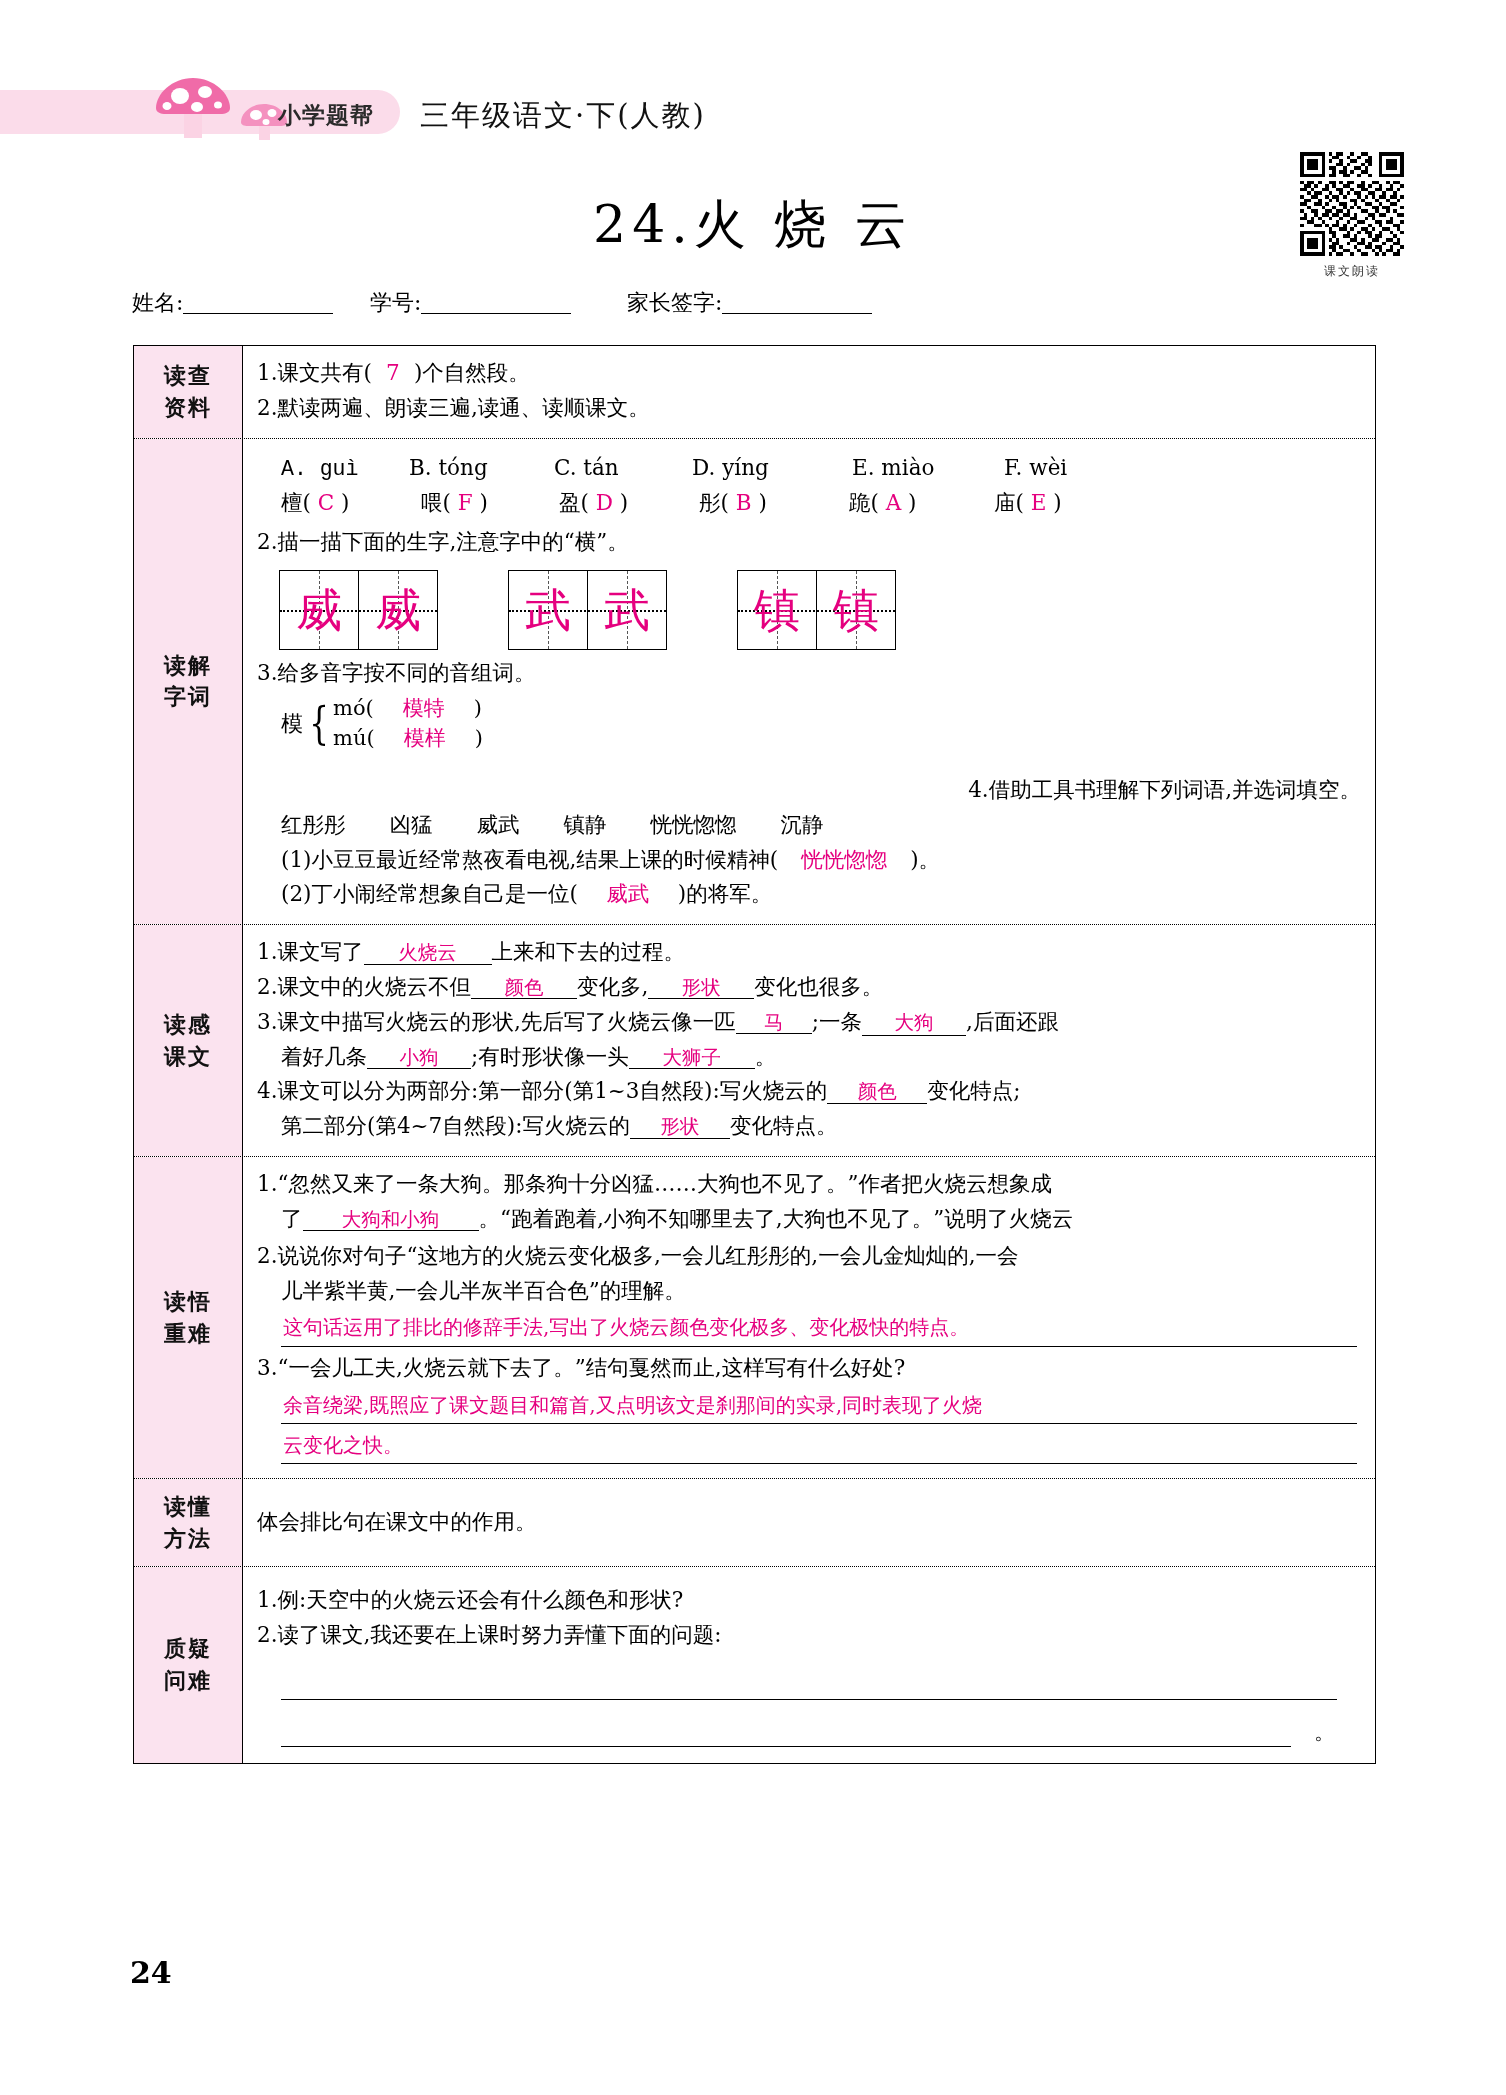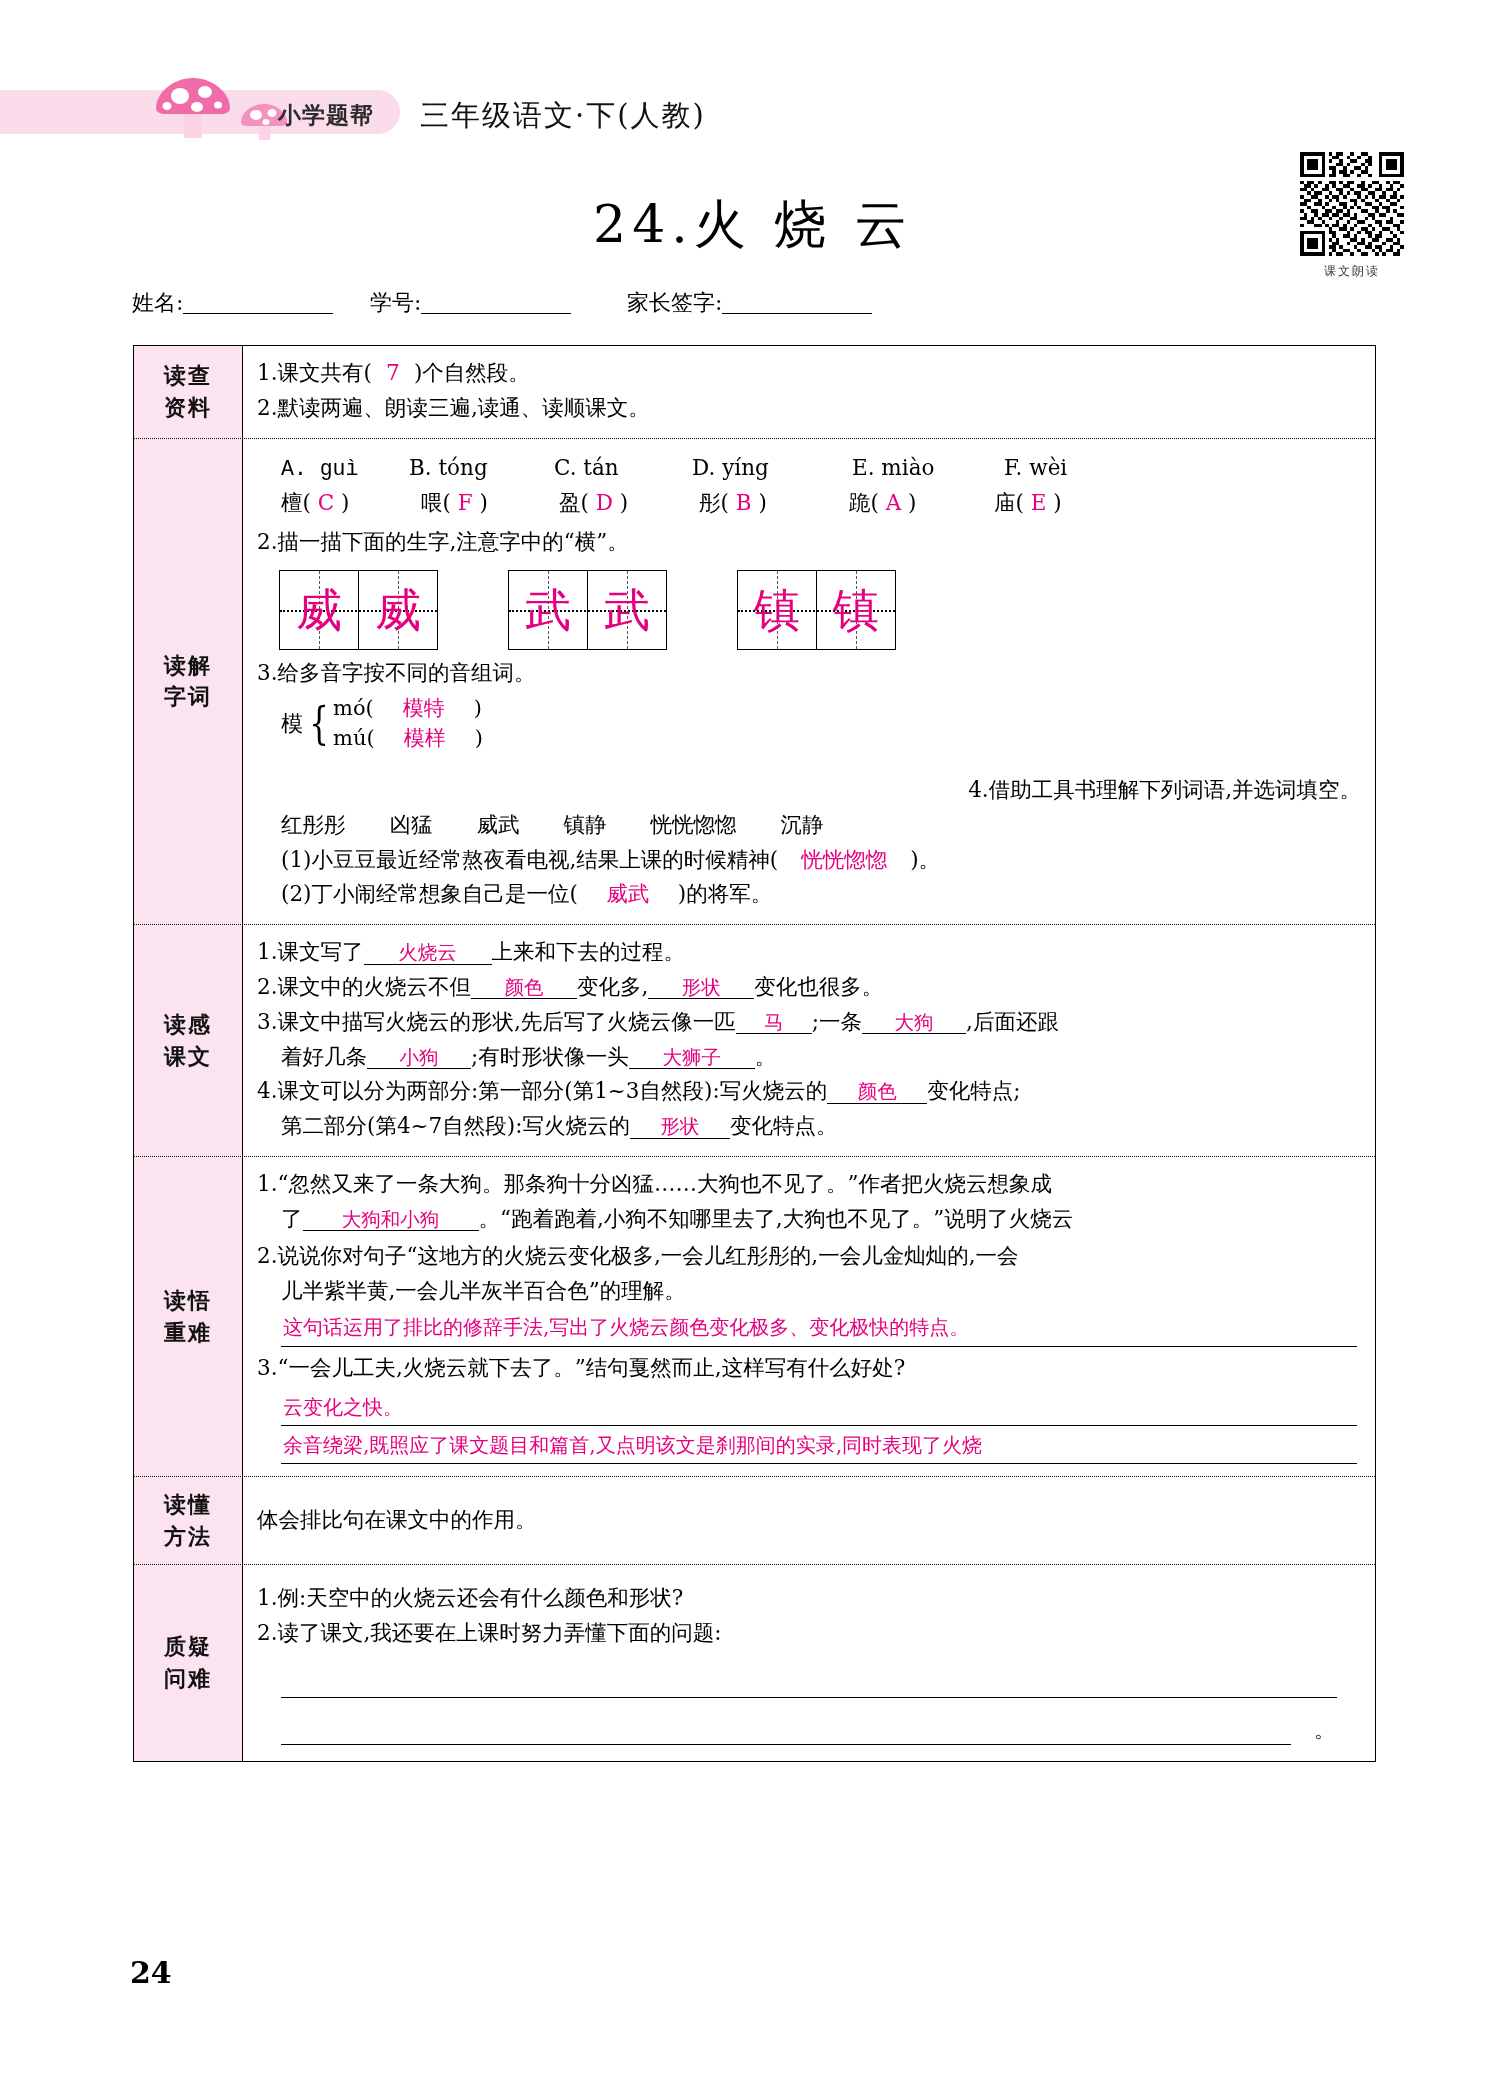--- a/index.html
+++ b/index.html
@@ -621,21 +621,21 @@
       <span>课文</span>
     </div>
     <div class="body">
       <div class="ln">
         <span>1.课文写了</span><span class="blank" style="width:120px;">火烧云</span><span>上来和下去的过程。</span>
       </div>
       <div class="ln">
         <span>2.课文中的火烧云不但</span><span class="blank" style="width:98px;">颜色</span><span>变化多,</span><span class="blank" style="width:98px;">形状</span><span>变化也很多。</span>
       </div>
       <div class="ln">
-        <span>3.课文中描写火烧云的形状,先后写了火烧云像一匹</span><span class="blank" style="width:68px;">马</span><span>;一条</span><span class="blank" style="width:96px;">大狗</span><span>,后面还跟</span>
+        <span>3.课文中描写火烧云的形状,先后写了火烧云像一匹</span><span class="blank" style="width:68px;">马</span><span>;一条</span><span class="blank" style="width:96px;font-family:Liberation Mono, monospace;">大狗</span><span>,后面还跟</span>
       </div>
       <div class="ln indent">
         <span>着好几条</span><span class="blank" style="width:96px;">小狗</span><span>;有时形状像一头</span><span class="blank" style="width:118px;">大狮子</span><span>。</span>
       </div>
       <div class="ln">
         <span>4.课文可以分为两部分:第一部分(第1~3自然段):写火烧云的</span><span class="blank" style="width:92px;">颜色</span><span>变化特点;</span>
       </div>
       <div class="ln indent">
         <span>第二部分(第4~7自然段):写火烧云的</span><span class="blank" style="width:92px;">形状</span><span>变化特点。</span>
       </div>
@@ -651,22 +651,22 @@
       <div class="ln">1.“忽然又来了一条大狗。那条狗十分凶猛……大狗也不见了。”作者把火烧云想象成</div>
       <div class="ln indent">
         <span>了</span><span class="blank" style="width:168px;">大狗和小狗</span><span>。“跑着跑着,小狗不知哪里去了,大狗也不见了。”说明了火烧云</span>
       </div>
 
       <div class="ln" style="margin-top:2px;">2.说说你对句子“这地方的火烧云变化极多,一会儿红彤彤的,一会儿金灿灿的,一会</div>
       <div class="ln indent">儿半紫半黄,一会儿半灰半百合色”的理解。</div>
       <div class="writeline" style="margin:2px 4px 4px 24px;">这句话运用了排比的修辞手法,写出了火烧云颜色变化极多、变化极快的特点。</div>
 
       <div class="ln">3.“一会儿工夫,火烧云就下去了。”结句戛然而止,这样写有什么好处?</div>
+      <div class="writeline" style="margin:2px 4px 0 24px;">余音绕梁,既照应了课文题目和篇首,又点明该文是刹那间的实录,同时表现了火烧</div>
       <div class="writeline" style="margin:4px 4px 2px 24px;">云变化之快。</div>
-      <div class="writeline" style="margin:2px 4px 0 24px;">余音绕梁,既照应了课文题目和篇首,又点明该文是刹那间的实录,同时表现了火烧</div>
     </div>
   </div>
 
   <div class="row">
     <div class="cat">
       <span>读懂</span>
       <span>方法</span>
     </div>
     <div class="body" style="padding-top:26px;padding-bottom:26px;">
       <div class="ln">体会排比句在课文中的作用。</div>

